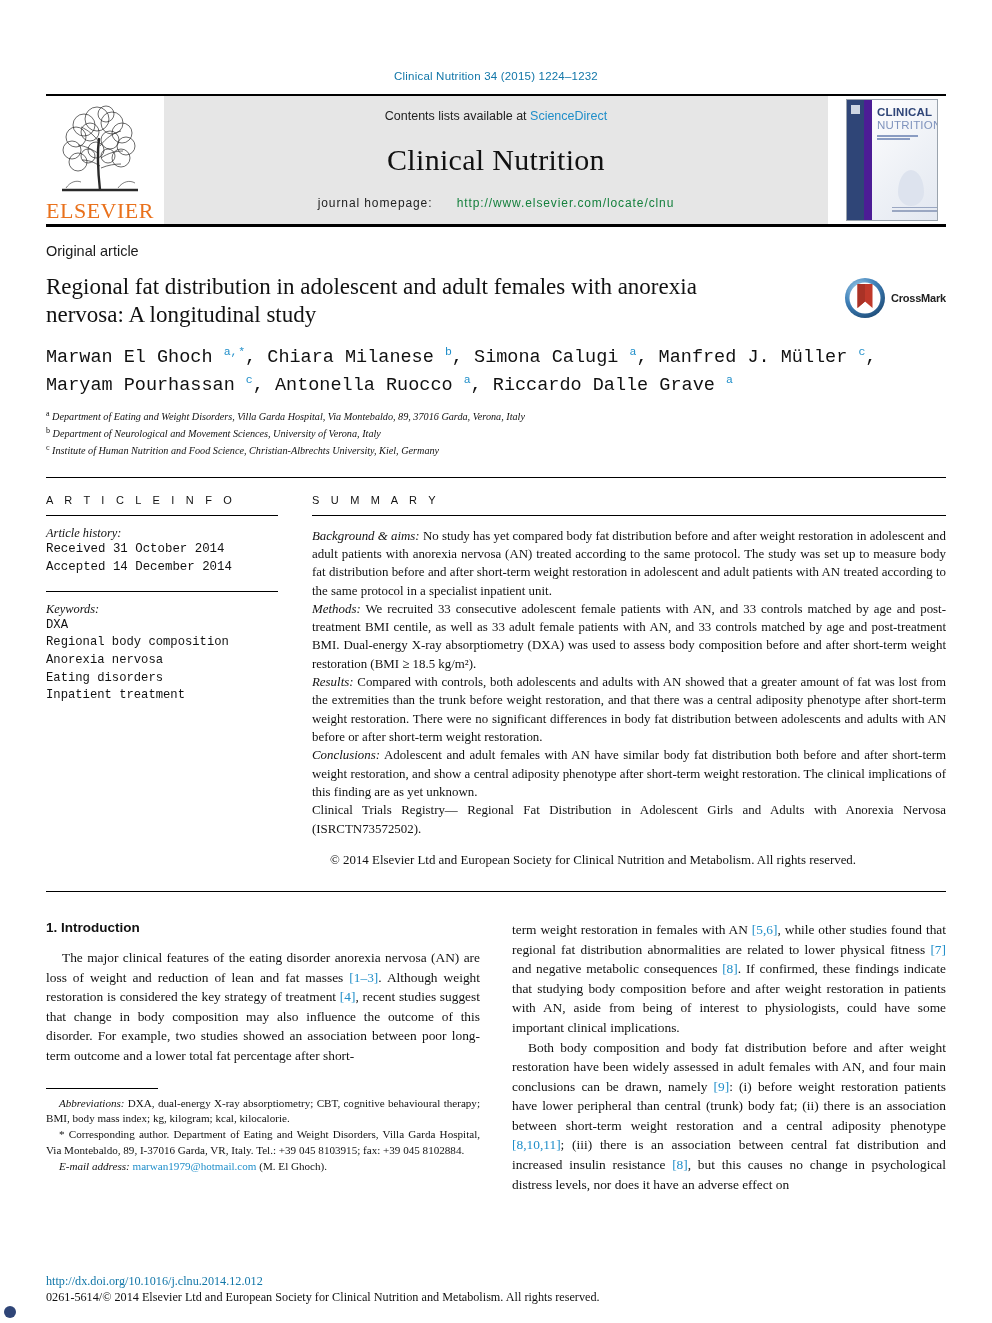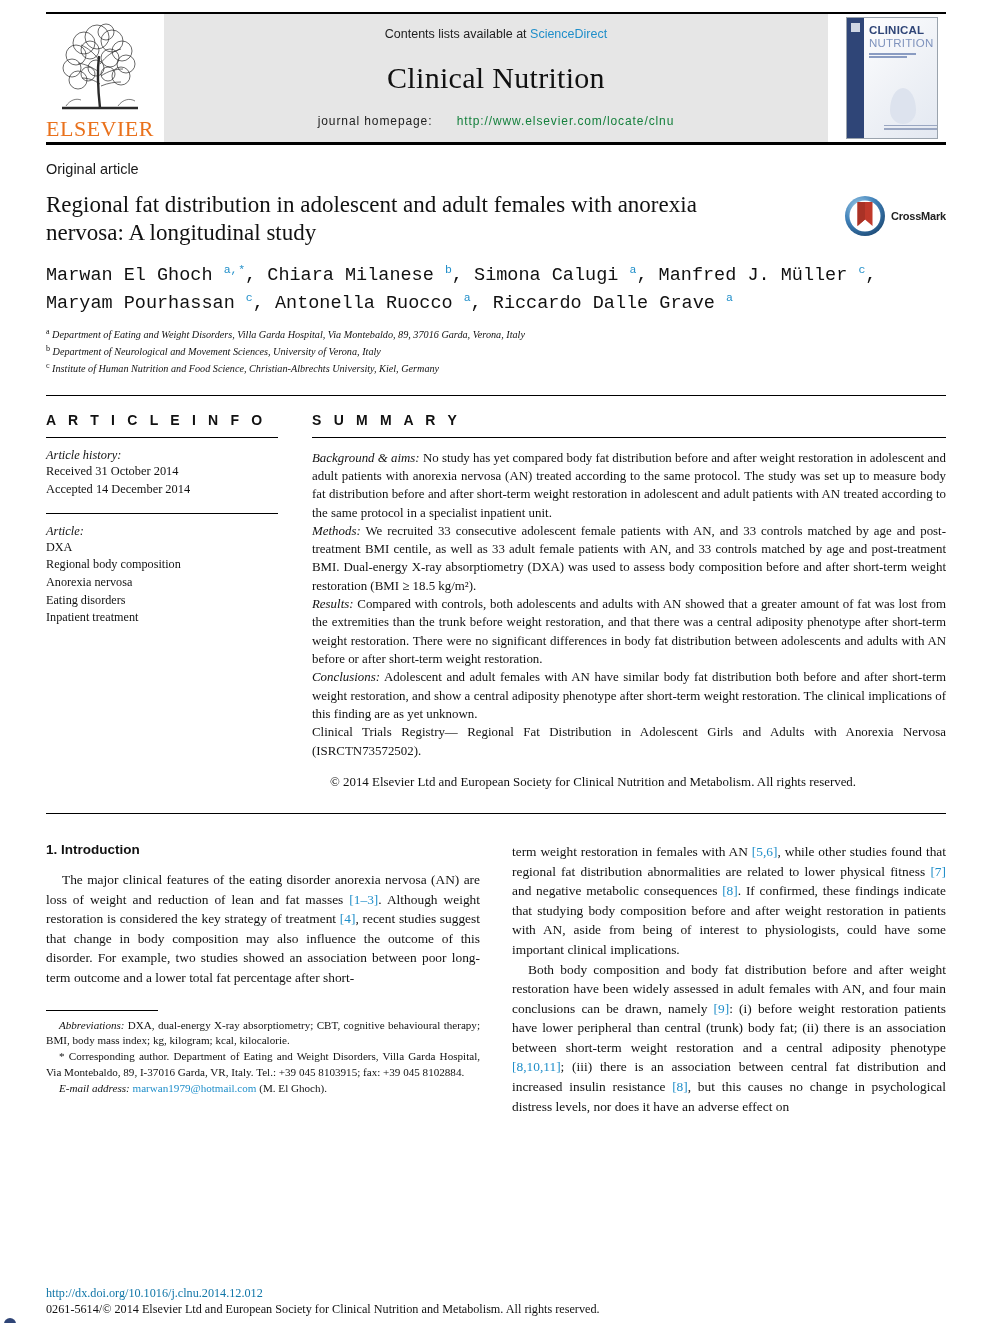--- a/index.html
+++ b/index.html
@@ -66,20 +66,21 @@
 
   .cover-thumb {
     width: 108px; flex: 0 0 108px;
     display:flex; align-items:center; justify-content:center;
   }
   .cover-box {
     width: 92px; height: 122px;
     border: 1px solid #9aa3ad;
     display:flex;
     background:#4c1d95;
+    gap:8px;
   }
   .cover-spine { width: 17px; background:#2f4577; }
   .cover-body {
     flex:1; background: linear-gradient(135deg,#fdfdfe 0%,#eef1f6 55%,#e3e8f1 100%);
     position: relative; padding: 7px 5px 0 5px; overflow:hidden;
   }
   .cover-body:after{
     content:""; position:absolute; left:26px; bottom:14px;
     width:26px; height:36px; background:#dde3ee;
     border-radius:50% 50% 50% 50% / 62% 62% 38% 38%;
@@ -134,30 +135,30 @@
 
   
   .info-sep { border-top: 1px solid #000; margin-top: 18px; }
   .cols { display:flex; margin-top: 16px; }
   .col-info { width: 232px; flex: 0 0 232px; }
   .col-gap { width: 34px; flex: 0 0 34px; }
   .col-sum { flex: 1 1 auto; }
 
   .sec-head {
     font-family: "Liberation Sans", sans-serif;
-    font-size: 14px; font-weight: bold;
+    font-size: 11px; font-weight: normal;
     letter-spacing: 4.2px; color:#111;
   }
   .hr-sec { border-top: 1.6px solid #000; margin-top: 9px; }
 
   .ai-label {
     font-family:"Liberation Serif",serif; font-style:italic; font-size:12.4px;
     margin-top:10px; color:#111;
   }
-  .ai-line { font-family:Liberation Serif, serif; font-size:12.4px; line-height:1.45; color:#111;}
+  .ai-line { font-family:Liberation Mono, monospace; font-size:12.4px; line-height:1.45; color:#111;}
   .hr-thin { border-top:1.3px solid #000; margin:14px 0 0 0; }
 
   .kw-list { margin-top:10px; }
   .kw-list .ai-line { font-size:12.2px; }
 
   .abs {
     font-family:"Liberation Serif",serif;
     font-size:12.9px; line-height:1.42;
     text-align: justify; color:#111;
     margin-top: 11px;
@@ -203,20 +204,21 @@
   }
   .issn-line {
     font-family:"Liberation Serif",serif; font-size:12.2px; color:#111; margin-top:1px;
   }
 </style>
 </head>
 <body>
 
 <div class="page">
 
+  <div class="runhead">Clinical Nutrition 34 (2015) 1224–1232</div>
 
   <div class="masthead">
     <div class="rule-thick"></div>
     <div class="masthead-row">
 
       <div class="elsevier-logo">
         <div class="tree-wrap">
           <svg viewBox="0 0 100 98" width="100" height="98">
             <g stroke="#2a2a2a" stroke-width="0.7" fill="none">
               <path d="M50 88 C48 70 47 52 49 36" stroke-width="2.4"></path>
@@ -325,21 +327,21 @@
 
   <div class="cols">
     <div class="col-info">
       <div class="sec-head">A R T I C L E  I N F O</div>
       <div class="hr-sec"></div>
       <div class="ai-label">Article history:</div>
       <div class="ai-line">Received 31 October 2014</div>
       <div class="ai-line">Accepted 14 December 2014</div>
       <div class="hr-thin"></div>
       <div class="kw-list">
-        <div class="ai-label">Article:</div>
+        <div class="ai-label">Keywords:</div>
         <div class="ai-line">DXA</div>
         <div class="ai-line">Regional body composition</div>
         <div class="ai-line">Anorexia nervosa</div>
         <div class="ai-line">Eating disorders</div>
         <div class="ai-line">Inpatient treatment</div>
       </div>
     </div>
 
     <div class="col-gap"></div>
 

